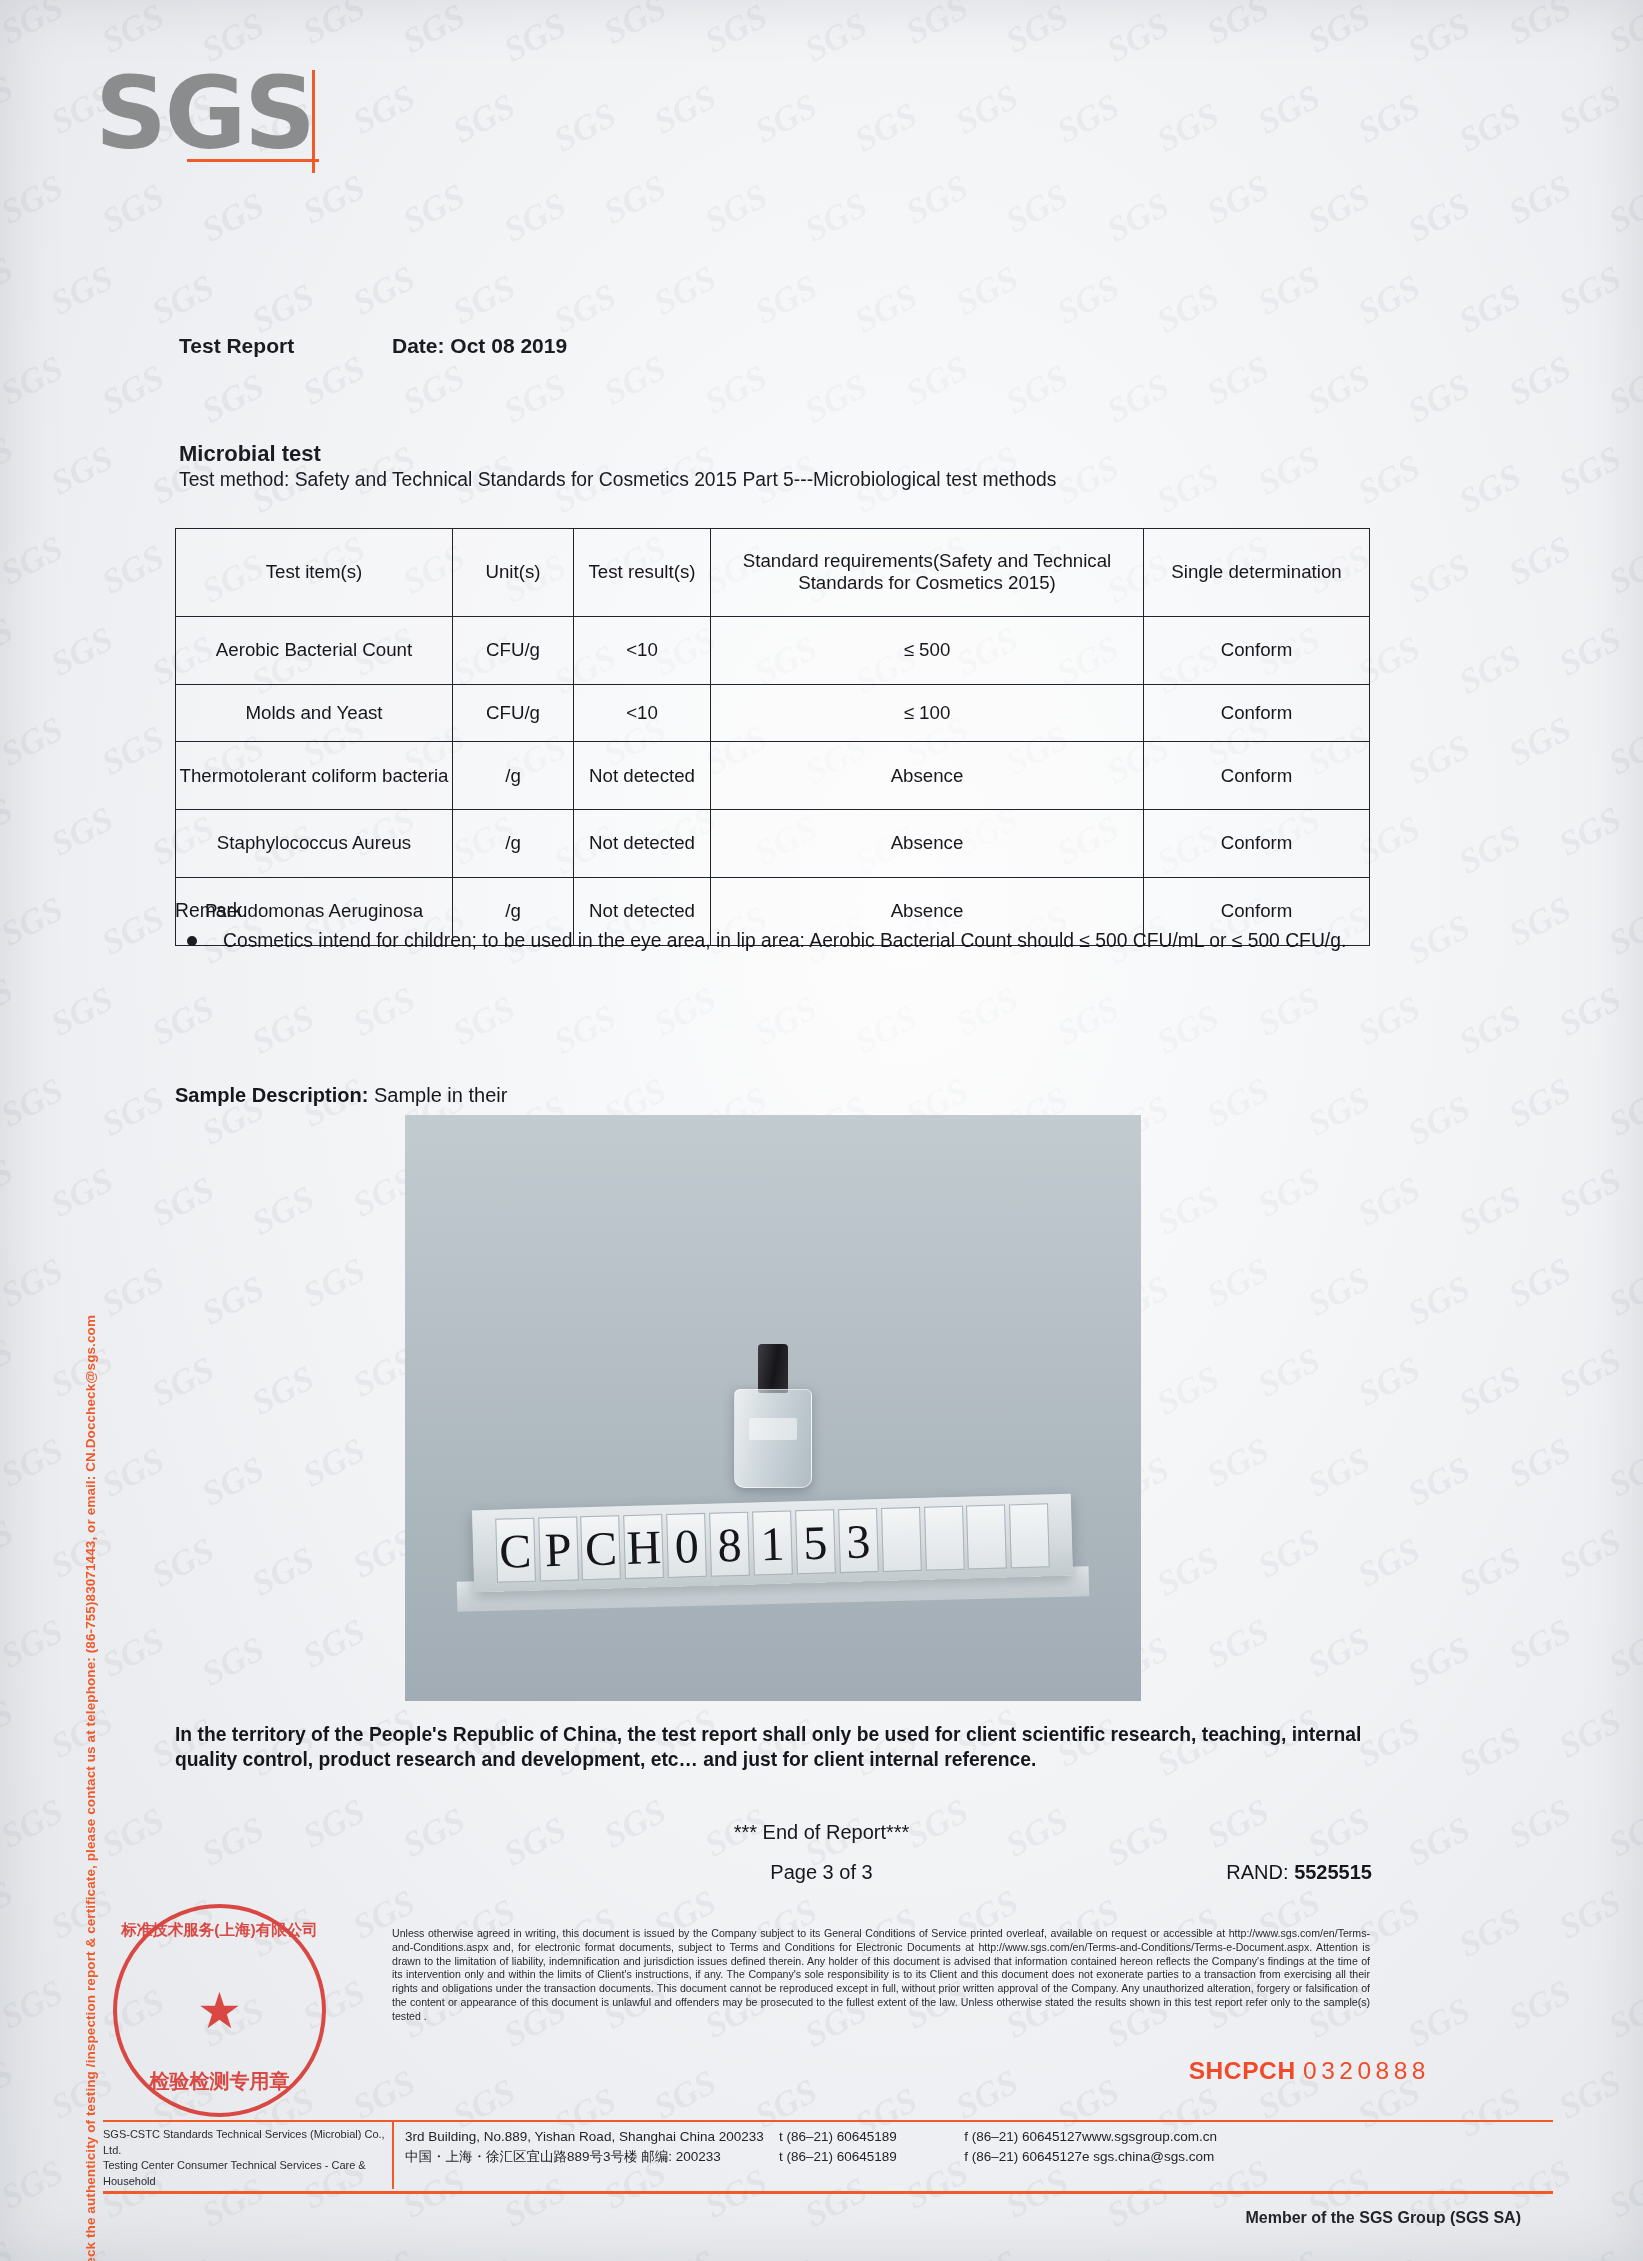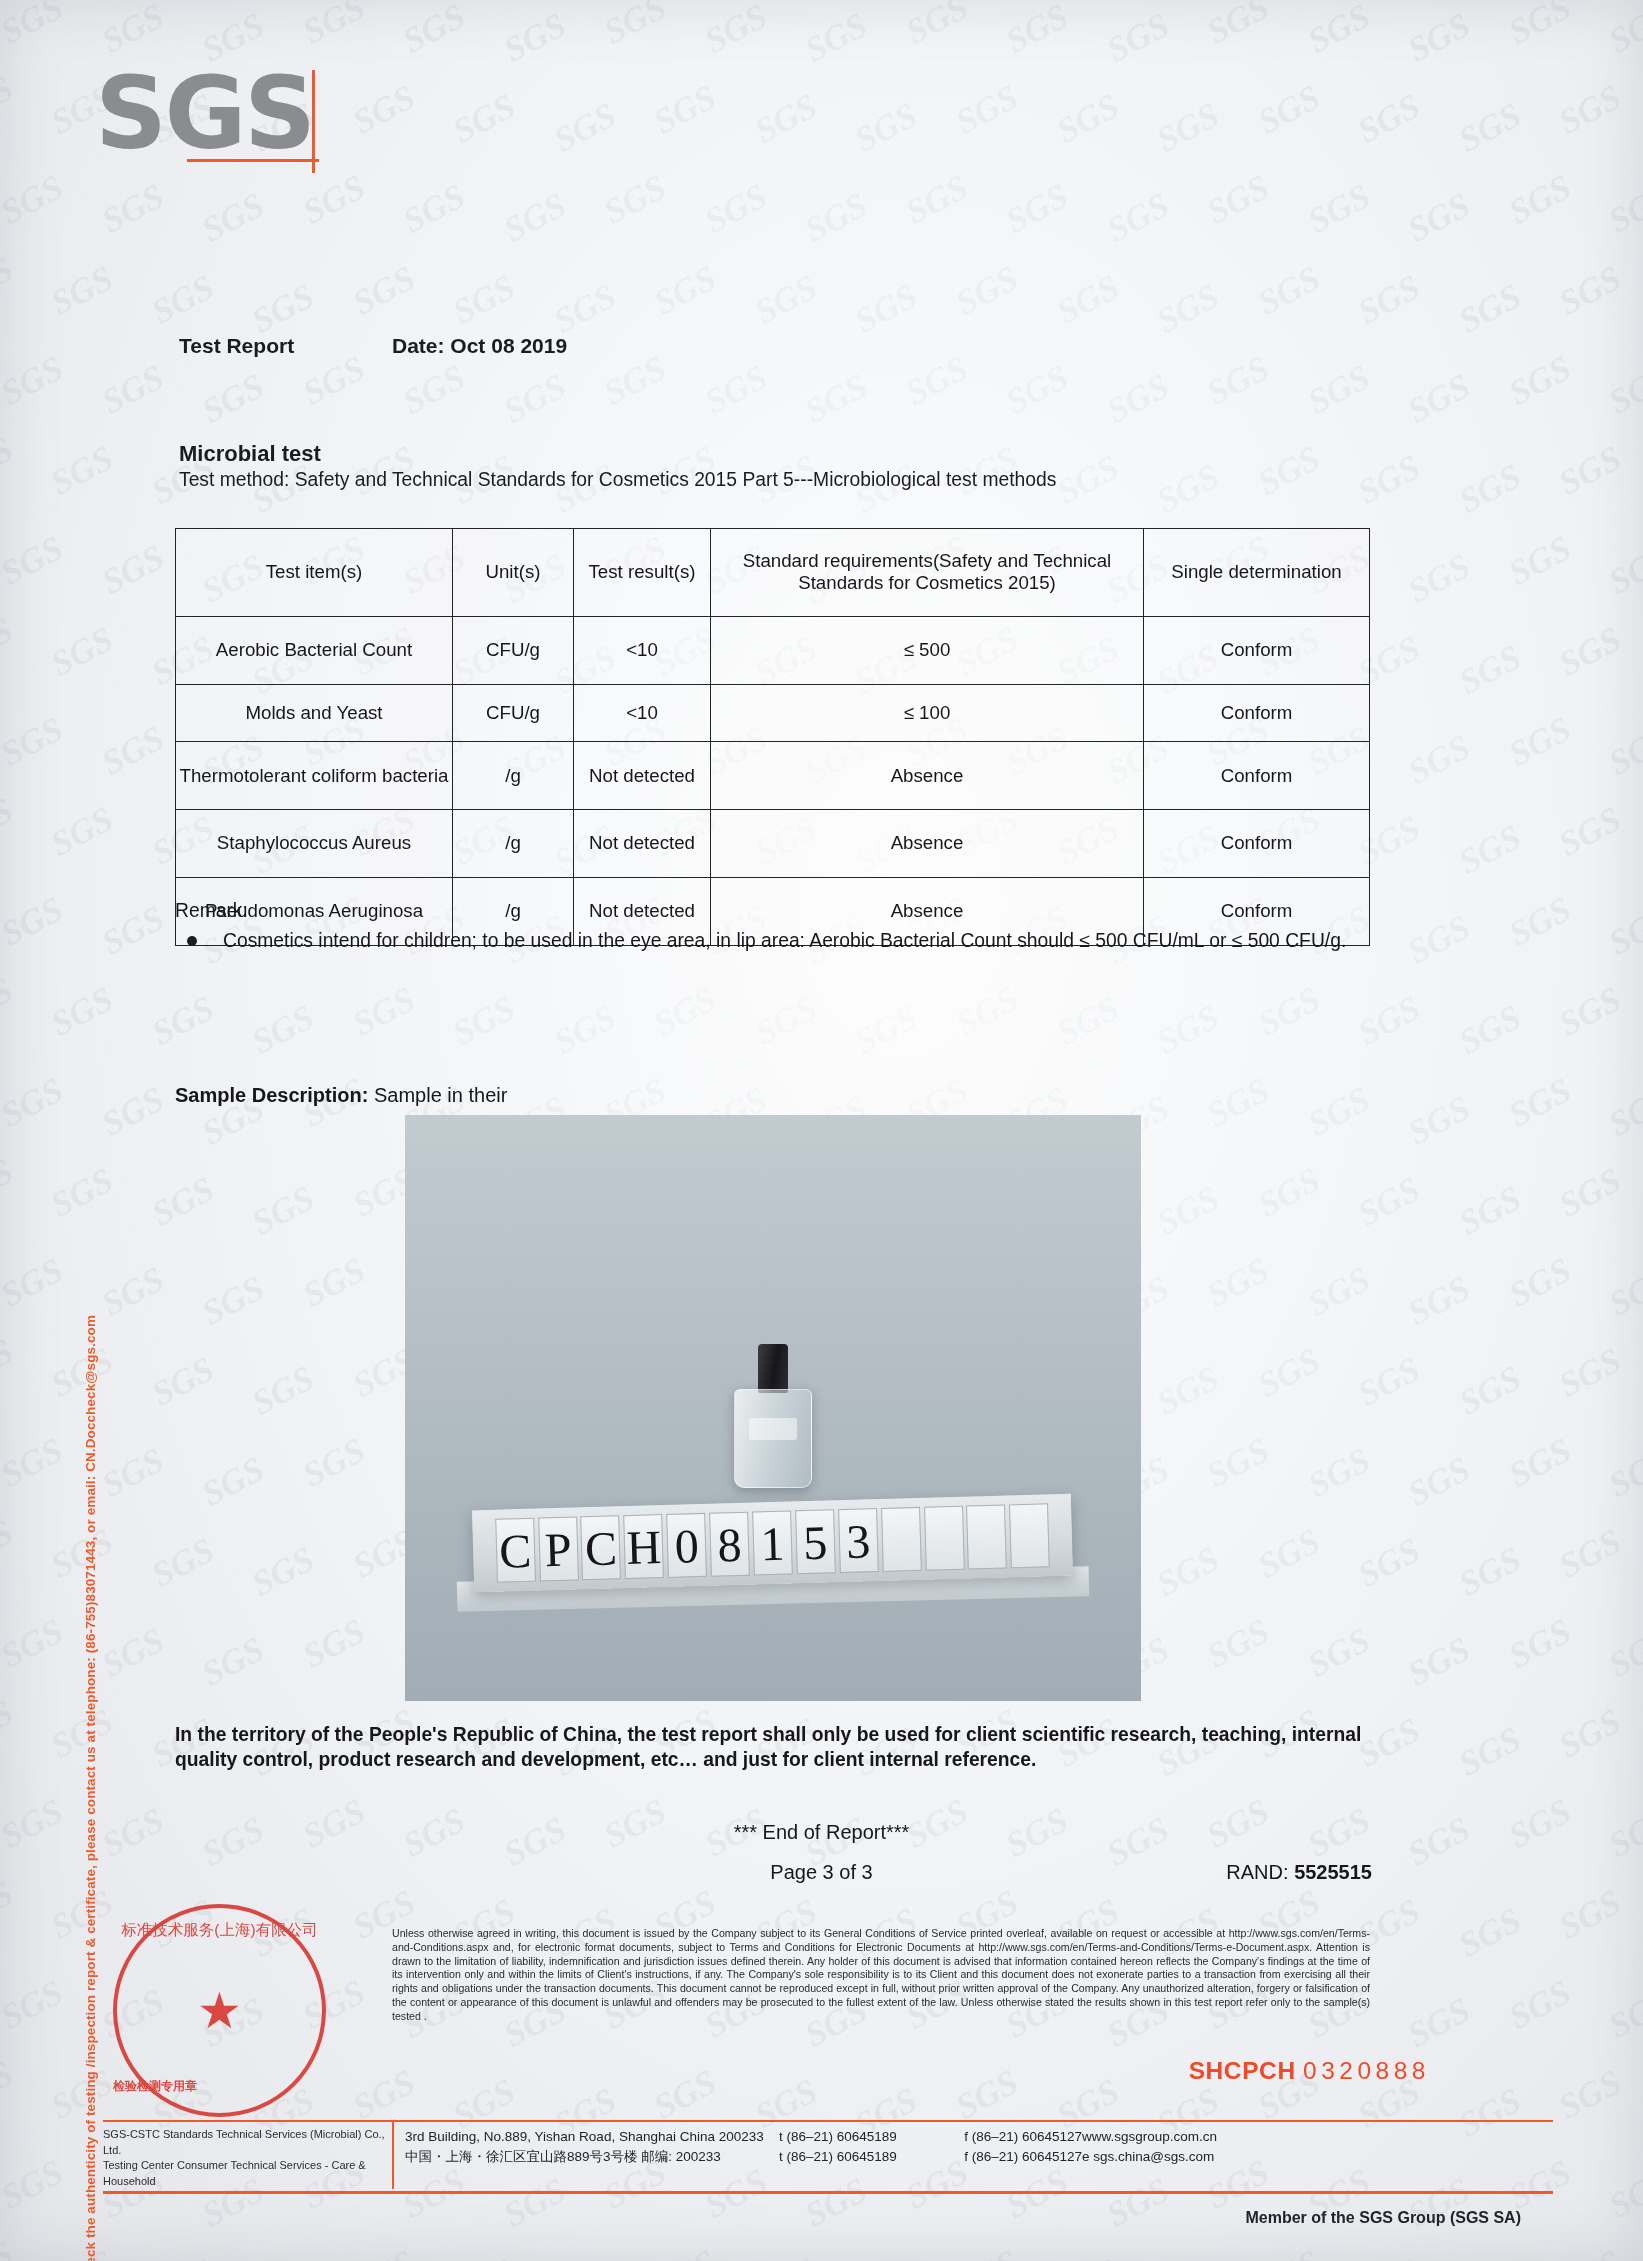--- a/index.html
+++ b/index.html
@@ -336,26 +336,27 @@
     font-size: 50px;
     color: #d7322b;
     line-height: 1;
   }
   .stamp-top {
     position: absolute;
     left: 0; top: 15.5px; width: 100%;
     text-align: center;
     font-size: 15.5px;
     color: #d7322b;
-    font-weight: normal;
+    font-weight: bold;
   }
   .stamp-bottom {
     position: absolute;
     left: 0; bottom: 22px; width: 100%;
-    font-size: 12px;
+    text-align: center;
+    font-size: 20px;
     color: #d7322b;
     font-weight: bold;
   }
 
   
   .serial {
     position: absolute;
     right: 213px; top: 2057px;
     font-size: 24.5px;
     color: #f04a28;

